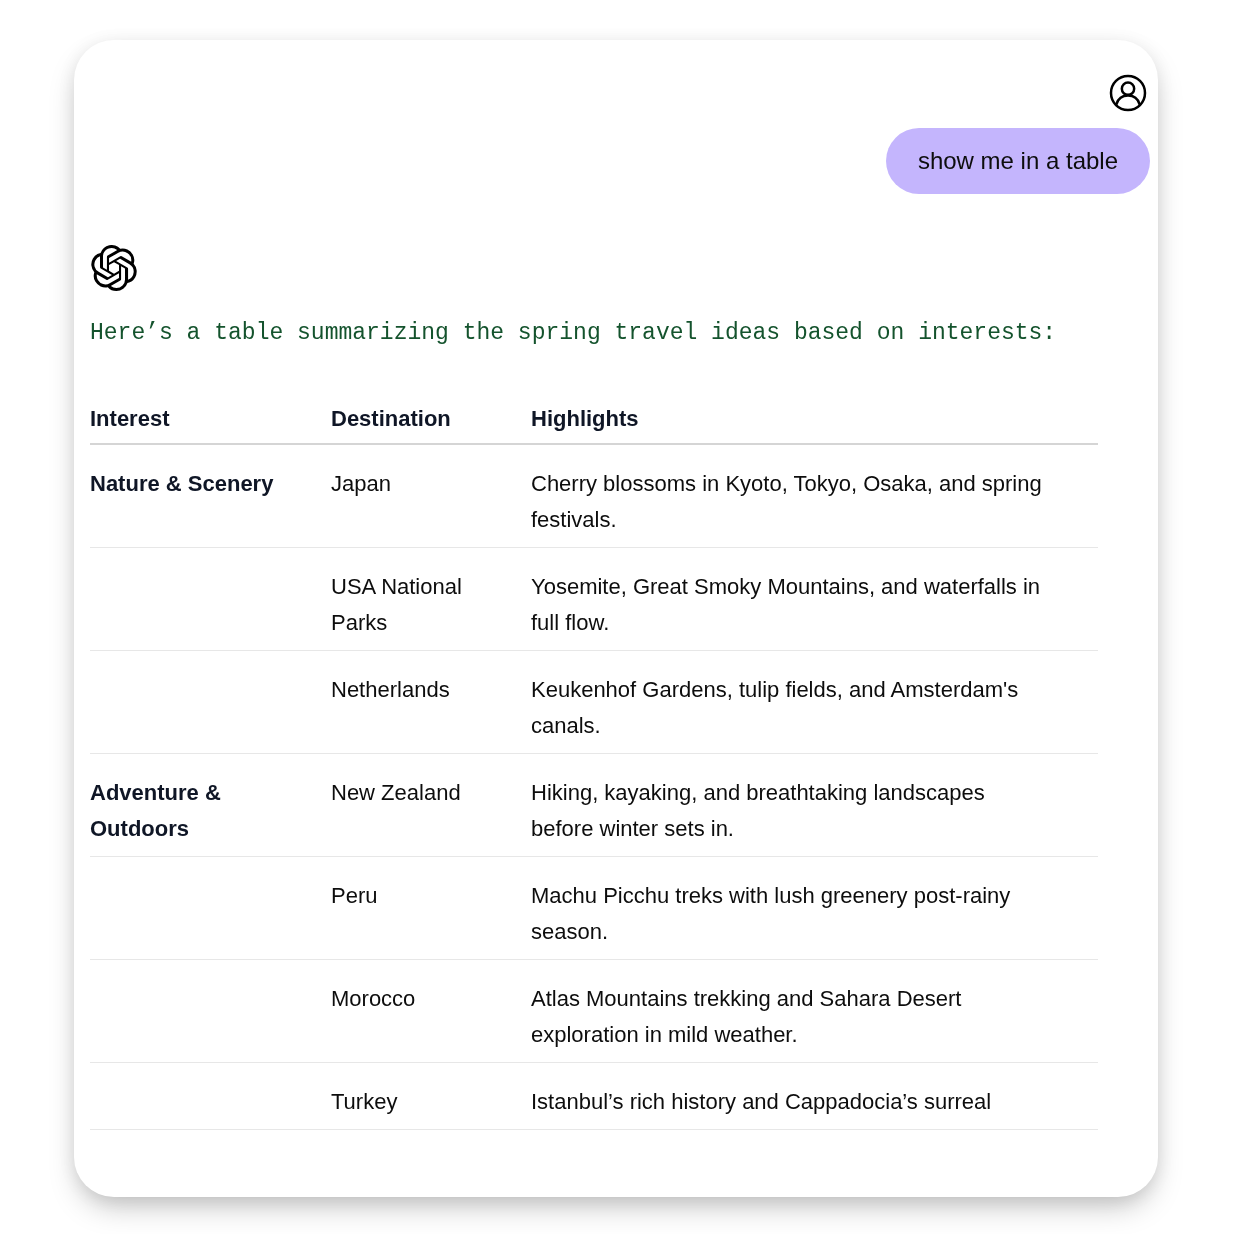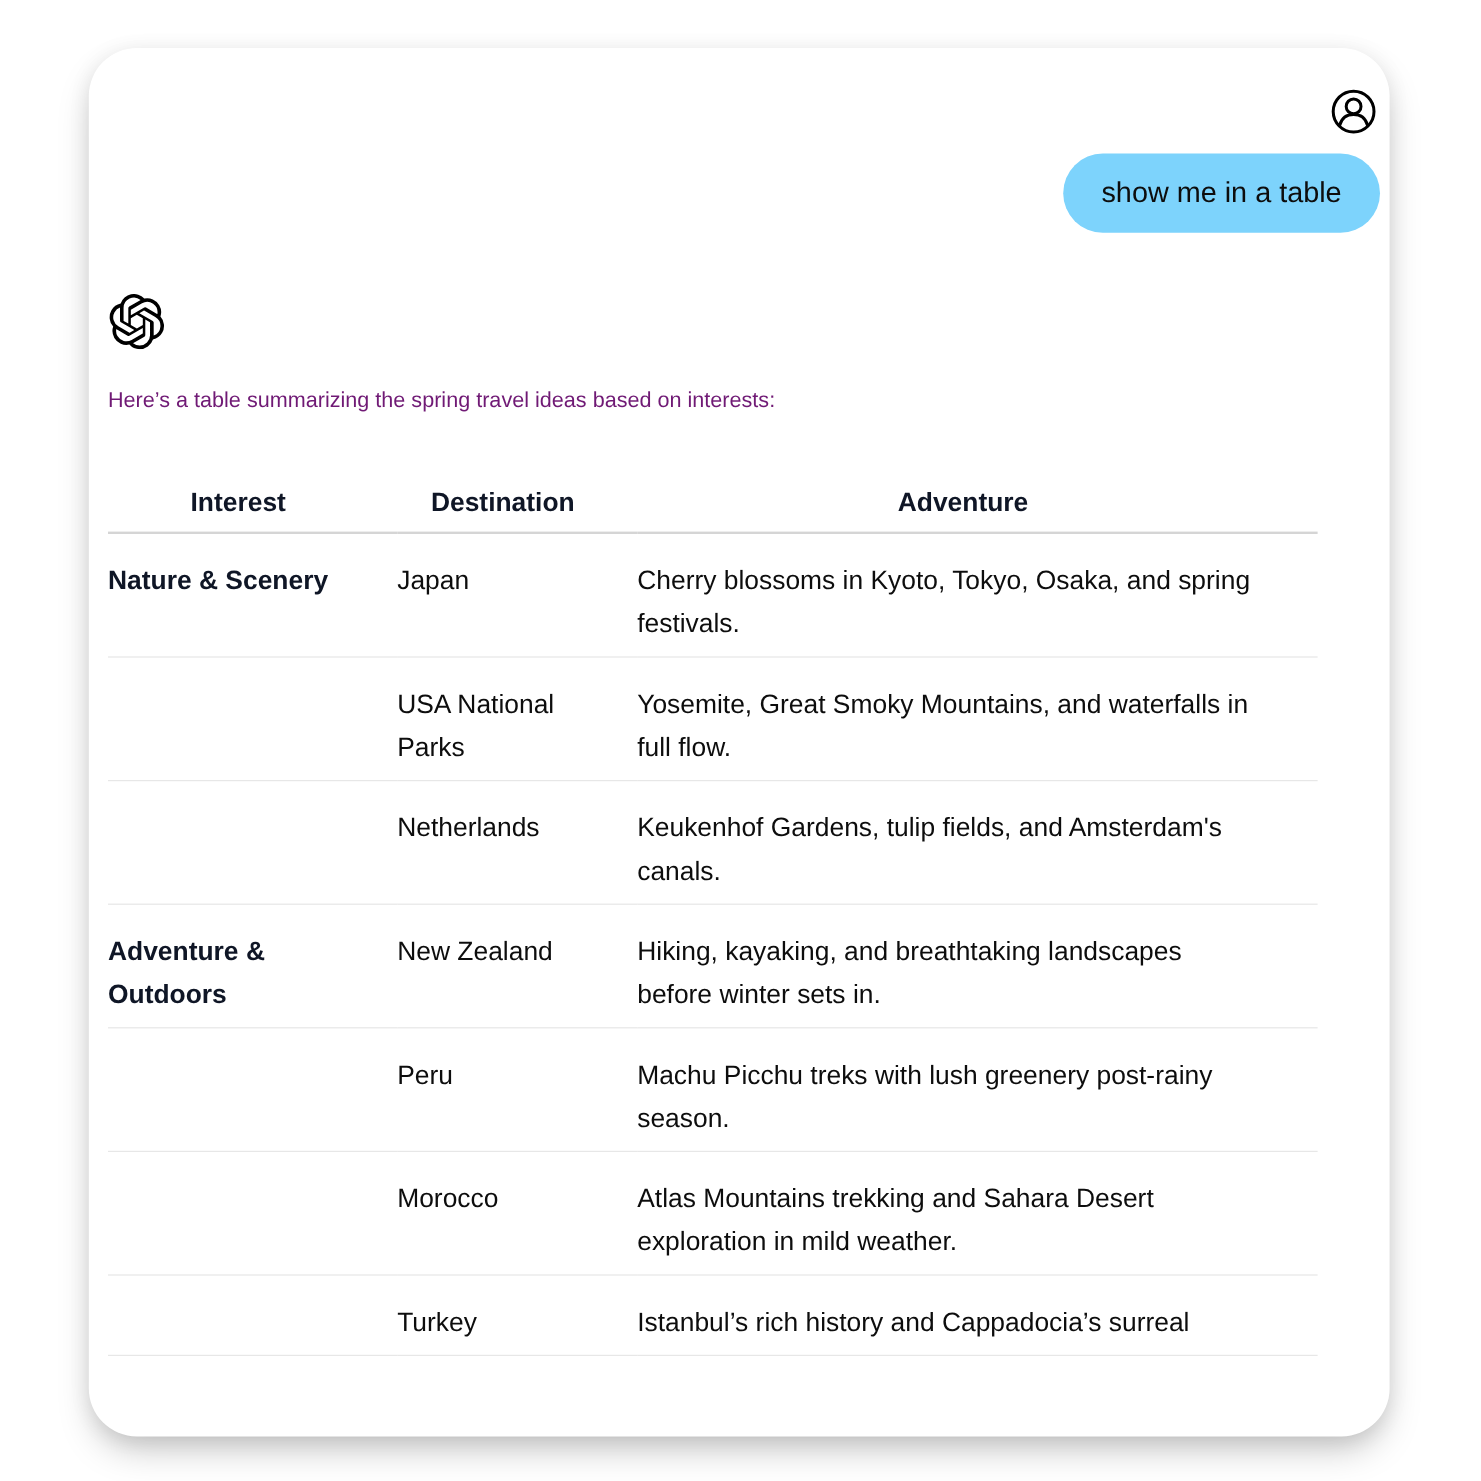--- a/index.html
+++ b/index.html
@@ -29,21 +29,21 @@
     width: 40px;
     height: 40px;
     cursor: pointer;
   }
   .avatar-btn svg { display: block; width: 40px; height: 40px; }
   .user-bubble {
     position: absolute;
     top: 88px;
     right: 8px;
     height: 66px;
-    background: #7dd3fc;
+    background: #c4b5fd;
     border-radius: 33px;
     display: flex;
     align-items: center;
     padding: 0 32px;
     font-size: 24px;
     color: #0d0d0d;
     white-space: nowrap;
   }
   .assistant {
     position: absolute;
@@ -53,32 +53,33 @@
   }
   .openai-logo {
     margin-top: 205px;
     margin-left: 1px;
     width: 46px;
     height: 46px;
   }
   .openai-logo svg { display: block; width: 46px; height: 46px; fill: #000000; }
   .intro {
     margin: 24px 0 0 0;
-    font-size: 18px;
+    font-size: 23px;
     line-height: 36px;
-    color: #701a75;
+    color: #14532d;
+    font-family: Liberation Mono, monospace;
   }
   table.travel {
     margin-top: 30px;
     width: 1008px;
     border-collapse: collapse;
     table-layout: fixed;
   }
   table.travel th {
-    text-align: center;
+    text-align: left;
     font-size: 22px;
     line-height: 36px;
     font-weight: 700;
     color: #0f1626;
     padding: 20px 24px 6px 0;
     border-bottom: 2px solid #d5d5d5;
     vertical-align: top;
   }
   table.travel td {
     font-size: 22px;
@@ -128,21 +129,21 @@
     <table class="travel">
       <colgroup>
           <col class="c1">
           <col class="c2">
           <col class="c3">
         </colgroup>
       <thead>
         <tr>
           <th>Interest</th>
           <th>Destination</th>
-          <th>Adventure</th>
+          <th>Highlights</th>
         </tr>
       </thead>
       <tbody>
         <tr>
           <td class="interest">Nature &amp; Scenery</td>
           <td class="dest">Japan</td>
           <td class="high">Cherry blossoms in Kyoto, Tokyo, Osaka, and spring
 festivals.</td>
         </tr>
         <tr>

